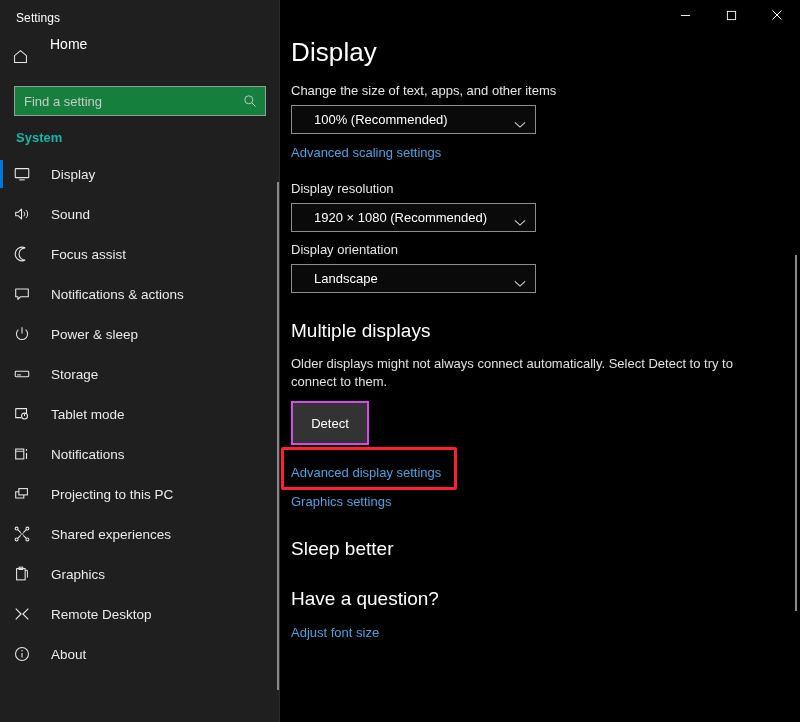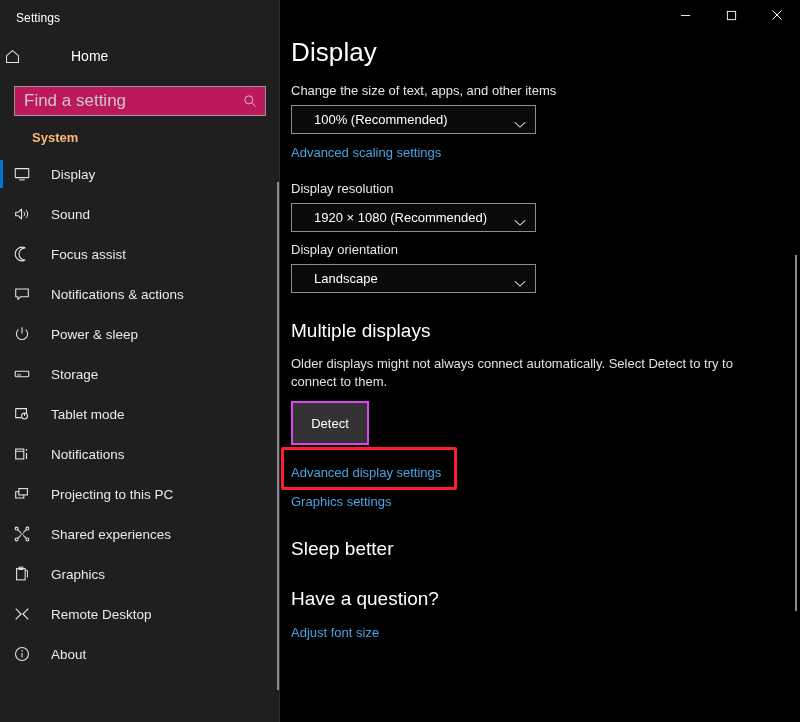--- a/index.html
+++ b/index.html
@@ -27,56 +27,54 @@
   .sidebar-title {
     font-size: 12px;
     color: #ffffff;
     padding: 10px 0 0 16px;
     letter-spacing: 0.1px;
     height: 32px;
     line-height: 16px;
   }
   .home-row {
     display: flex;
-    align-items: center;
     height: 40px;
-    padding-left: 4px;
+    padding-left: 12px;
     margin-top: 4px;
-    gap: 29px;
   }
   .home-row .ico { width: 34px; display:flex; align-items:center; }
   .home-row .lbl {
     font-size: 14px; color: #ffffff; margin-left: 4px;
   }
   .search-wrap {
     margin: 10px 14px 0 14px;
     height: 30px;
     position: relative;
   }
   .search-box {
     width: 100%; height: 30px;
-    background: #be185d;
+    background: #15803d;
     border: 1px solid #9a9a9a;
     color: #cfcfcf;
     font-family: "Liberation Sans", sans-serif;
-    font-size: 17px;
+    font-size: 13px;
     padding: 0 30px 0 9px;
     outline: none;
   }
   .search-box::placeholder { color: #c8c8c8; opacity: 1; }
   .search-ico {
     position: absolute; right: 8px; top: 7px;
     width: 16px; height: 16px;
     pointer-events: none;
   }
   .section-label {
     font-size: 13px;
     font-weight: bold;
-    color: #fdba74;
-    padding: 14px 0 0 32px;
+    color: #14b8a6;
+    padding: 14px 0 0 16px;
     height: 34px;
   }
   .nav { margin-top: 4px; }
   .nav-item {
     position: relative;
     display: flex;
     align-items: center;
     height: 40px;
     padding-left: 13px;
     cursor: default;

